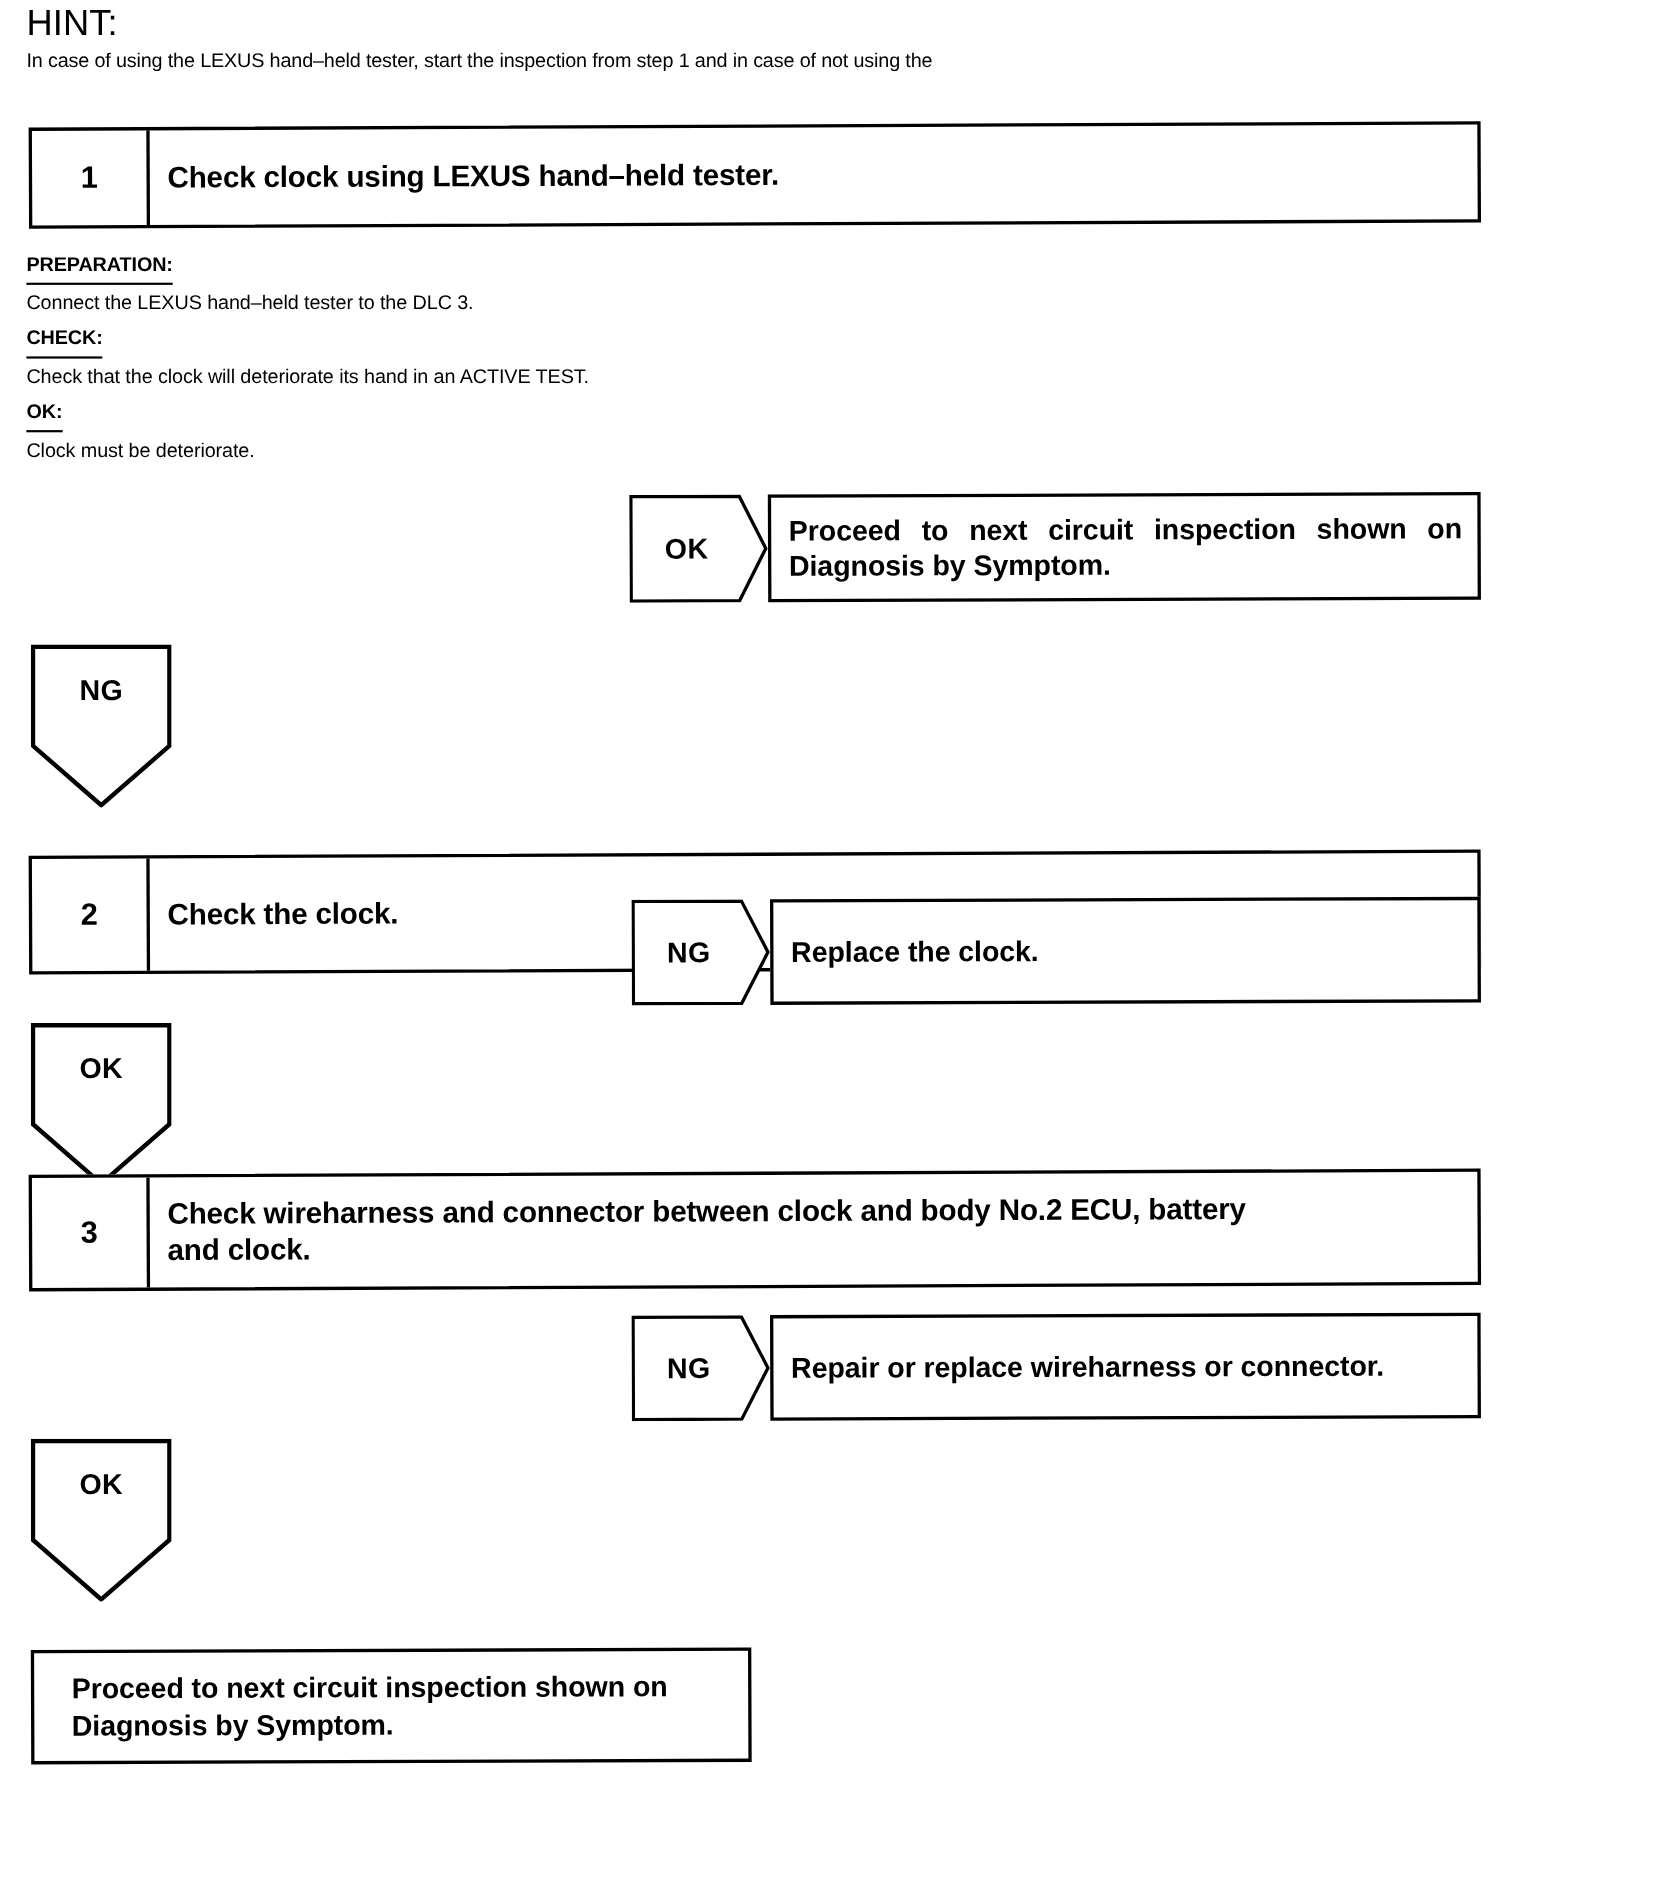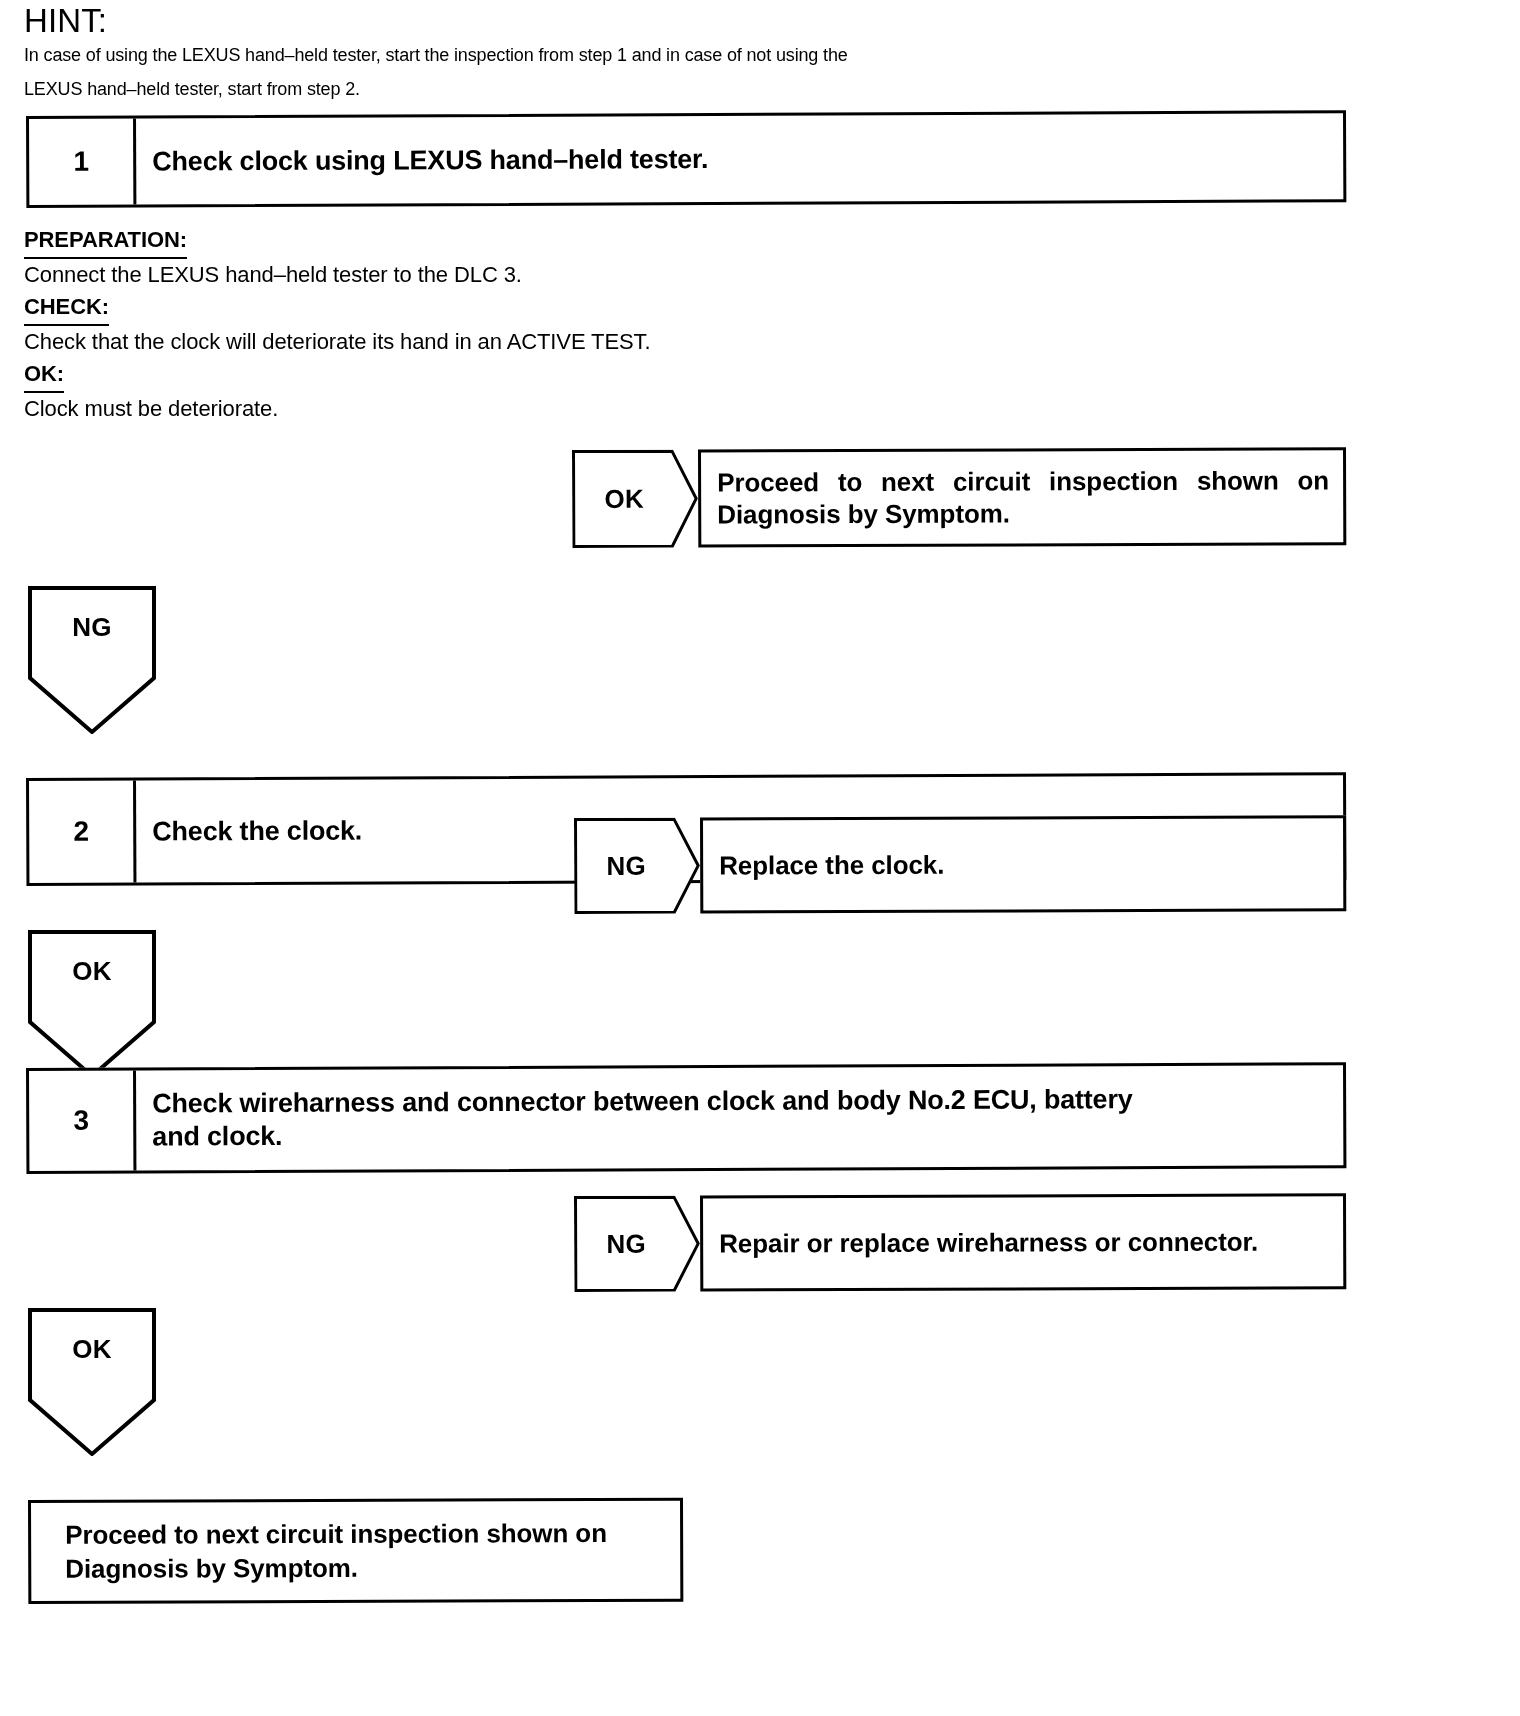--- a/index.html
+++ b/index.html
@@ -28,21 +28,21 @@
     font-size:28px;font-weight:bold;
   }
   .step-title{
     flex:1;display:flex;align-items:center;
     padding:0 0 0 16px;font-size:27px;font-weight:bold;
     line-height:33px;letter-spacing:-.2px;
   }
   .step-title .l2{display:block;}
 
   
-  .detail{position:absolute;left:24px;font-size:22px;line-height:32px;letter-spacing:-.1px;}
+  .detail{position:absolute;left:24px;font-size:18px;line-height:32px;letter-spacing:-.1px;}
   .detail .hd{font-weight:bold;display:inline-block;border-bottom:2px solid #000;padding-bottom:1px;}
   .detail .ln{display:block;}
 
   
   .pent{position:absolute;width:128px;height:148px;}
   .pent svg{display:block;}
   .pent .lab{
     position:absolute;left:0;top:26px;width:128px;text-align:center;
     font-size:26px;font-weight:bold;letter-spacing:.3px;
   }
@@ -79,21 +79,20 @@
 </style>
 </head>
 <body>
 
 <div class="page">
 
   <div class="hint">
     <div class="hint-label">HINT:</div>
     <div class="hint-body">
       <span>In case of using the LEXUS hand–held tester, start the inspection from step 1 and in case of not using the</span>
-      <span>LEXUS hand–held tester, start from step 2.</span>
     </div>
   </div>
 
   <div class="step-box tiltA" style="left:26px;top:116px;width:1320px;height:92px;">
     <div class="step-num">1</div>
     <div class="step-title">
       <span>Check clock using LEXUS hand–held tester.</span>
     </div>
   </div>
 

